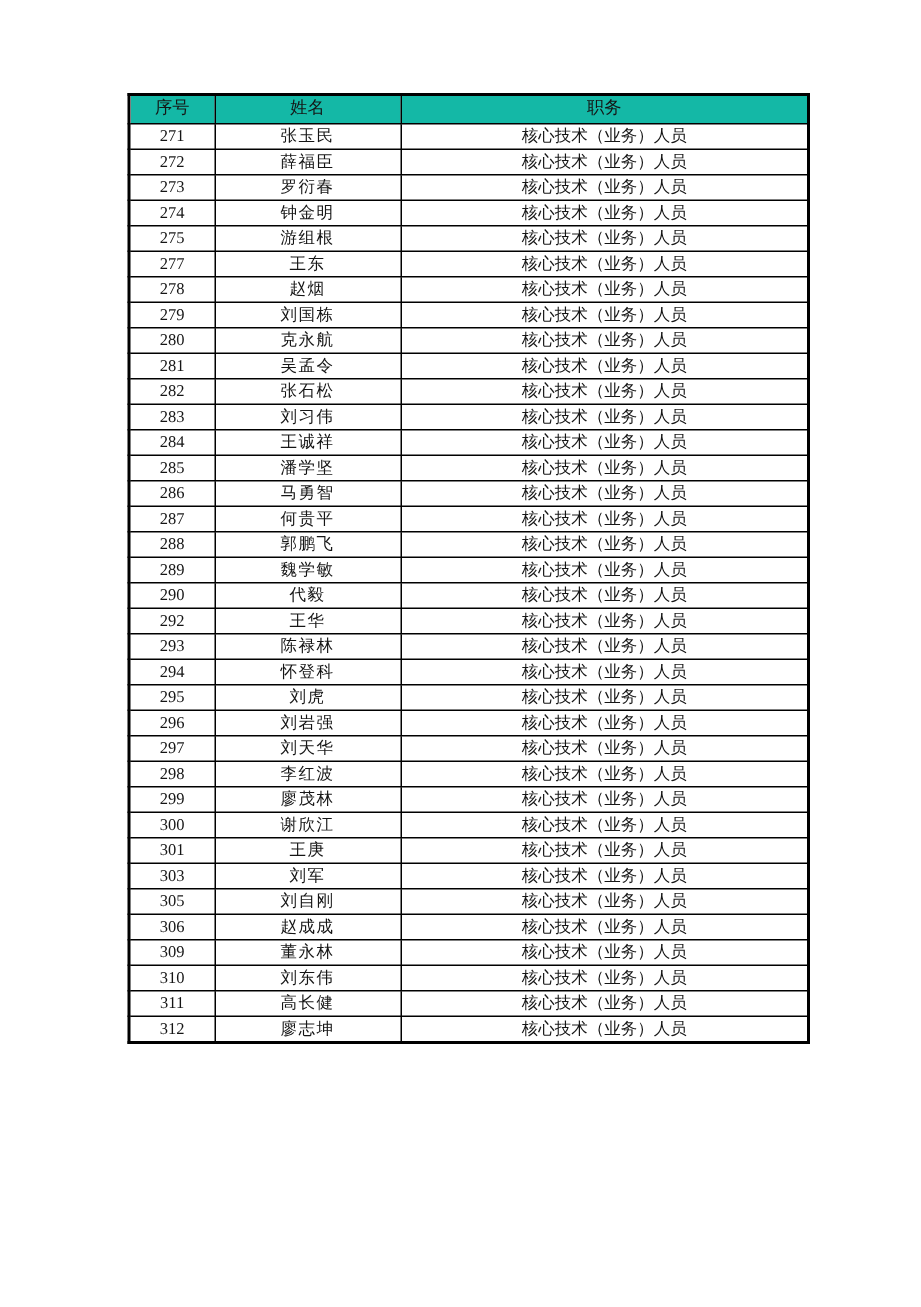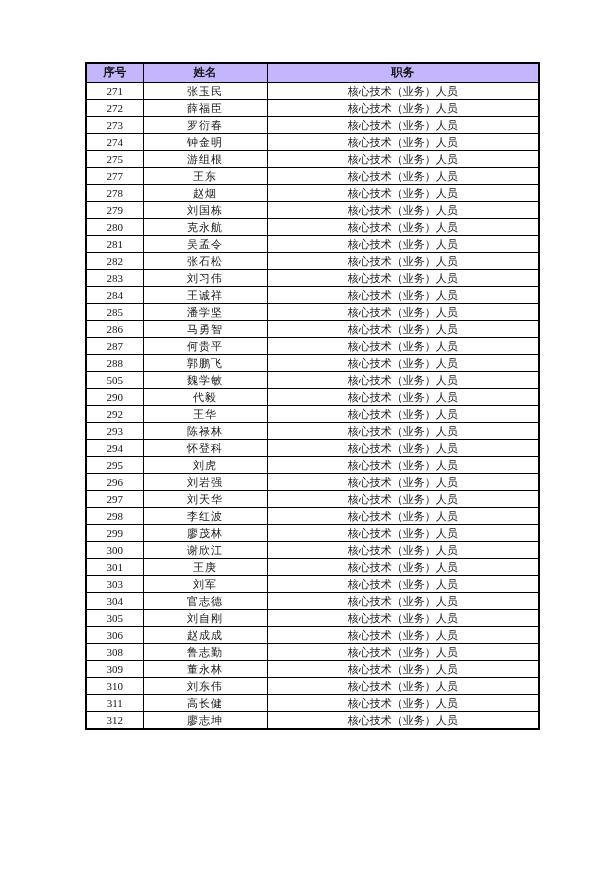--- a/index.html
+++ b/index.html
@@ -35,22 +35,22 @@
     padding: 0;
     text-align: center;
     vertical-align: middle;
     font-size: 11px;
     line-height: 1;
     overflow: hidden;
     white-space: nowrap;
   }
   table.roster th {
     height: 18px;
-    background: #c4b5fd;
-    font-weight: bold;
+    background: #14b8a6;
+    font-weight: normal;
     font-size: 11.5px;
   }
   table.roster td {
     height: 16px;
     background: #ffffff;
   }
   col.c-no    { width: 57px; }
   col.c-name  { width: 124px; }
   col.c-title { width: 272px; }
   td.name-cell { letter-spacing: 1px; }
@@ -152,21 +152,21 @@
           <td>287</td>
           <td class="name-cell">何贵平</td>
           <td>核心技术（业务）人员</td>
         </tr>
         <tr>
           <td>288</td>
           <td class="name-cell">郭鹏飞</td>
           <td>核心技术（业务）人员</td>
         </tr>
         <tr>
-          <td>505</td>
+          <td>289</td>
           <td class="name-cell">魏学敏</td>
           <td>核心技术（业务）人员</td>
         </tr>
         <tr>
           <td>290</td>
           <td class="name-cell">代毅</td>
           <td>核心技术（业务）人员</td>
         </tr>
         <tr>
           <td>292</td>
@@ -217,37 +217,27 @@
           <td>301</td>
           <td class="name-cell">王庚</td>
           <td>核心技术（业务）人员</td>
         </tr>
         <tr>
           <td>303</td>
           <td class="name-cell">刘军</td>
           <td>核心技术（业务）人员</td>
         </tr>
         <tr>
-          <td>304</td>
-          <td class="name-cell">官志德</td>
-          <td>核心技术（业务）人员</td>
-        </tr>
-        <tr>
           <td>305</td>
           <td class="name-cell">刘自刚</td>
           <td>核心技术（业务）人员</td>
         </tr>
         <tr>
           <td>306</td>
           <td class="name-cell">赵成成</td>
-          <td>核心技术（业务）人员</td>
-        </tr>
-        <tr>
-          <td>308</td>
-          <td class="name-cell">鲁志勤</td>
           <td>核心技术（业务）人员</td>
         </tr>
         <tr>
           <td>309</td>
           <td class="name-cell">董永林</td>
           <td>核心技术（业务）人员</td>
         </tr>
         <tr>
           <td>310</td>
           <td class="name-cell">刘东伟</td>

